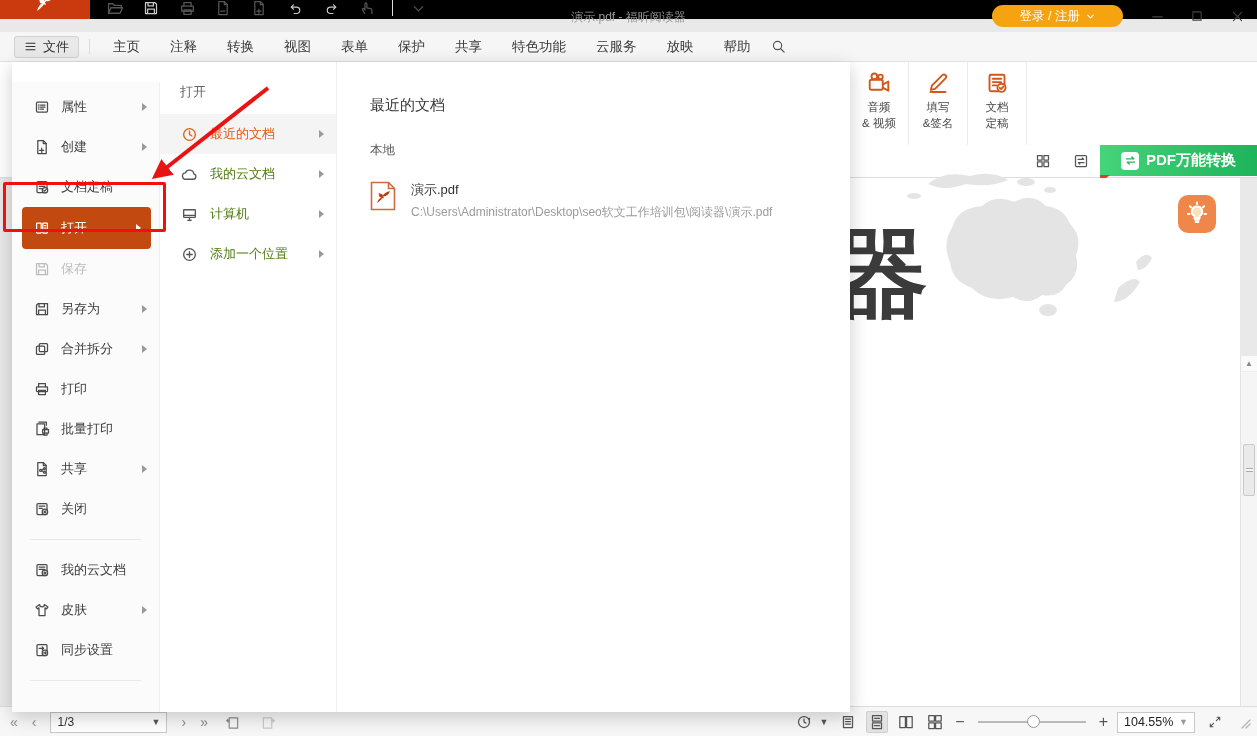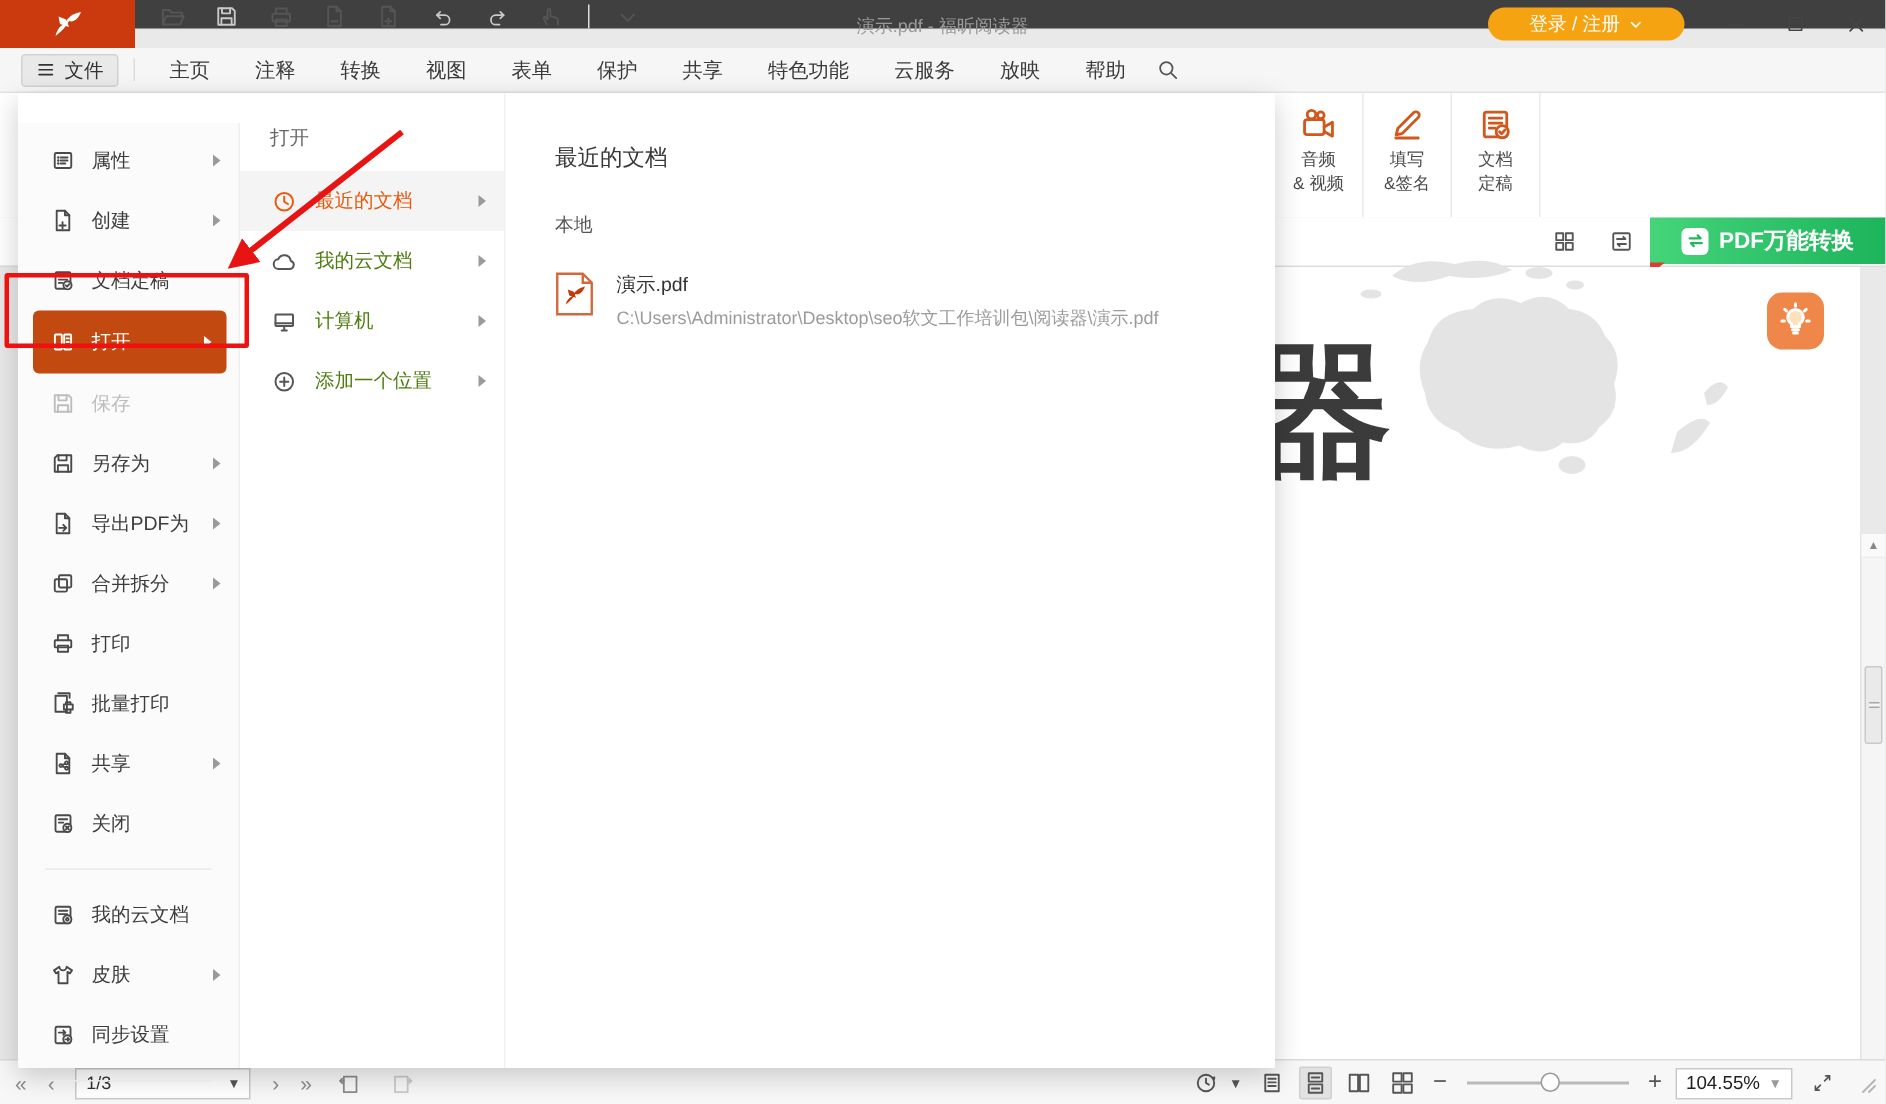--- a/index.html
+++ b/index.html
@@ -5,21 +5,21 @@
   * { margin:0; padding:0; box-sizing:border-box; }
   html,body { width:1257px; height:736px; overflow:hidden;
     font-family:"Liberation Sans","DejaVu Sans",sans-serif; }
   body { position:relative; background:#e9e9e9; font-size:13px; color:#3c3c3c; }
   .abs { position:absolute; }
   .ic { display:inline-block; vertical-align:middle; stroke:currentColor; fill:none;
         stroke-width:1.25; stroke-linecap:round; stroke-linejoin:round; }
 
   
   .titlebar { position:absolute; left:0; top:0; width:1257px; height:20px;
-    background:#404040; border-bottom:1px solid #e4e4e4; display:flex; align-items:flex-start; }
+    background:#000000; border-bottom:1px solid #e4e4e4; display:flex; align-items:flex-end; }
   .logo-block { width:90px; height:32px; background:#cb3a0e; display:flex;
     align-items:center; justify-content:center; flex:0 0 auto; }
   .tb-icons { display:flex; align-items:center; gap:14px; margin-left:14px; color:#555; }
   .tb-btn { width:22px; height:22px; display:flex; align-items:center; justify-content:center; }
   .tb-btn.disabled { color:#c9c9c9; }
   .tb-sep { width:1px; height:16px; background:#ddd; }
   .win-title { position:absolute; left:50%; transform:translateX(-50%); top:9px;
     font-size:12px; color:#9a9a9a; white-space:nowrap; }
   .tb-right { position:absolute; right:0; top:0; height:32px; display:flex; align-items:center; }
   .login-pill { background:#f5a311; color:#fff; border-radius:12px; height:22px;
@@ -469,28 +469,20 @@
       <div class="s-item">
         <svg viewBox="0 0 16 16" width="16" height="16" class="ic ">
           <path d="M2.5 4.3l1.8-1.8h9.2v11h-11z"></path>
           <path d="M5 2.5v3.4h5.4V2.5M4.6 13.5V9.2h6.8v4.3"></path>
         </svg>
         <span>另存为</span>
         <span class="tri"></span>
       </div>
       <div class="s-item">
         <svg viewBox="0 0 16 16" width="16" height="16" class="ic ">
-          <path d="M3.8 1.5v13h8.4V4.4l-2.9-2.9z"></path>
-          <path d="M9.3 1.5v3h2.9M5.4 10.9h4.6M8.2 8.9l2 2-2 2"></path>
-        </svg>
-        <span>导出PDF为</span>
-        <span class="tri"></span>
-      </div>
-      <div class="s-item">
-        <svg viewBox="0 0 16 16" width="16" height="16" class="ic ">
           <rect x="2.5" y="5.2" width="8.2" height="8.2" rx="1"></rect>
           <rect x="5.3" y="2.5" width="8.2" height="8.2" rx="1"></rect>
         </svg>
         <span>合并拆分</span>
         <span class="tri"></span>
       </div>
       <div class="s-item">
         <svg viewBox="0 0 16 16" width="16" height="16" class="ic ">
           <rect x="2.5" y="5.8" width="11" height="4.8" rx=".5"></rect>
           <path d="M4.6 5.8V2.5h6.8v3.3M4.6 9.4h6.8v4.1H4.6z"></path>

